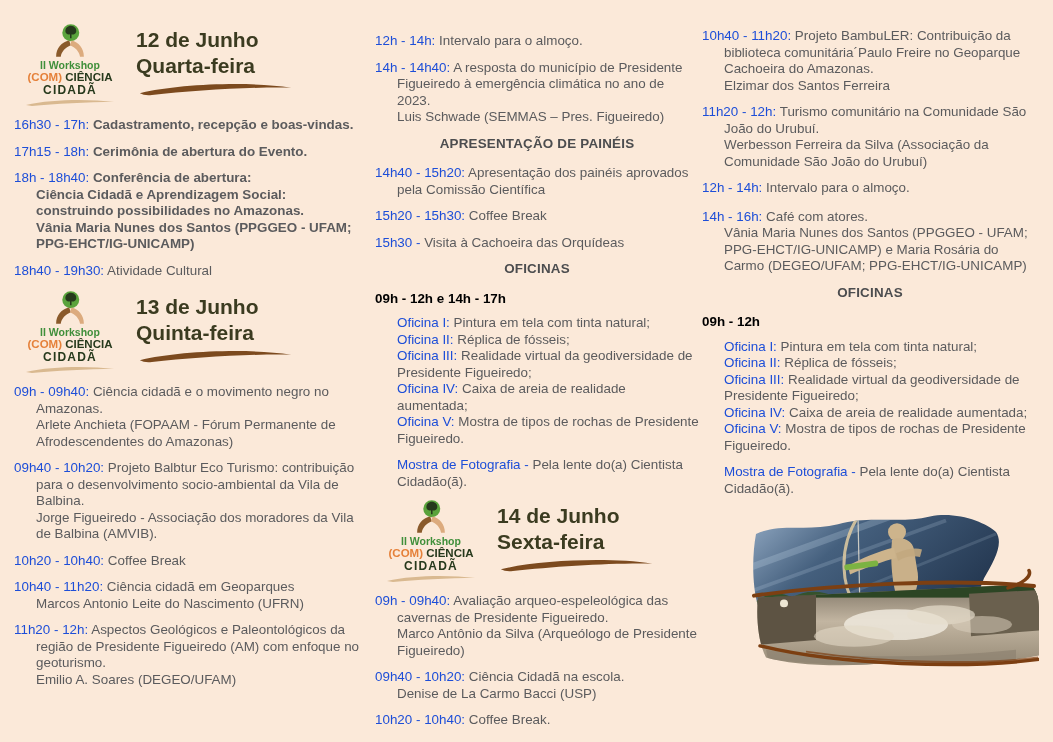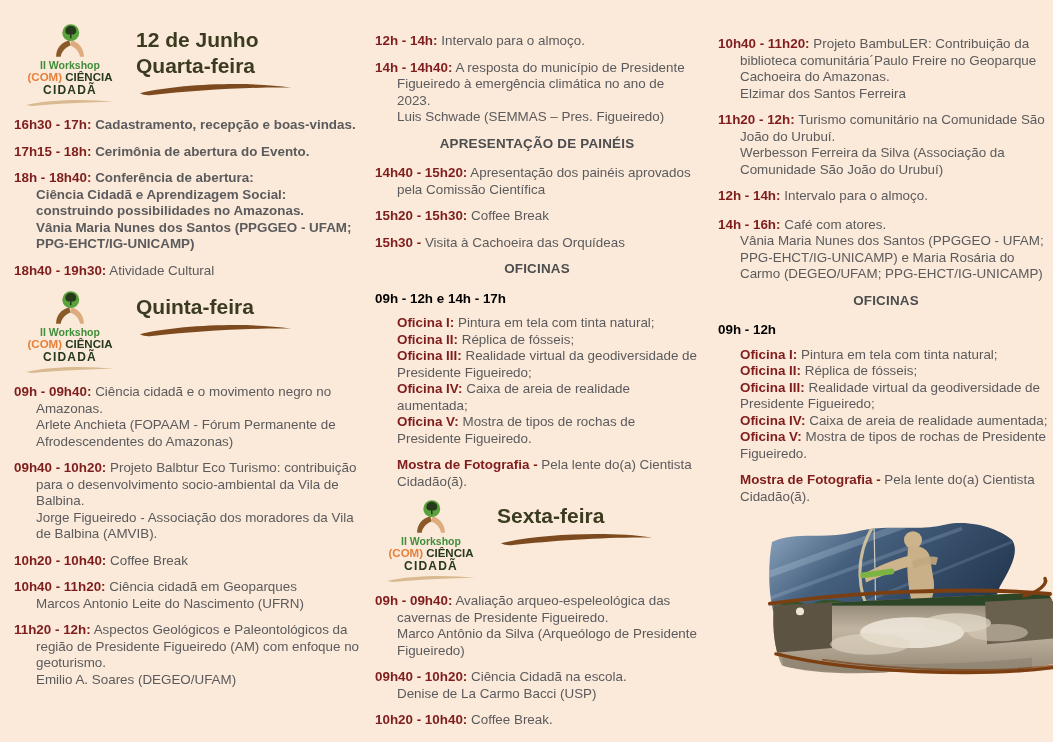--- a/index.html
+++ b/index.html
@@ -1,26 +1,26 @@
 <!DOCTYPE html>
 <html><head>
 <meta charset="utf-8">
 <style>
   html,body{margin:0;padding:0}
   body{width:1053px;height:742px;background:#fbe9d9;font-family:"Liberation Sans",sans-serif;
        color:#5b5b5d;position:relative;overflow:hidden}
   .col{position:absolute;top:0;font-size:13.4px;line-height:16.5px}
   #col0{left:14px;width:348px;padding-top:22px}
   #col1{left:375px;width:324px;padding-top:33px}
-  #col2{left:718px;width:336px;padding-top:36px}
+  #col2{left:702px;width:336px;padding-top:28px}
   p{margin:0}
   .entry{margin-bottom:10px;padding-left:22px;text-indent:-22px}
   .entry .x{display:block;text-indent:0}
   .entry.bold{font-weight:bold}
-  b{font-weight:bold;color:#7f1d1d}
+  b{font-weight:normal;color:#1d4ed8}
   .section{text-align:center;font-weight:bold;color:#4c4d4f;margin:3px 0 13px;letter-spacing:.2px}
   .timeonly{font-weight:bold;color:#000000;margin-bottom:8px}
   .oficinas{margin:0 0 10px 22px}
   .mostra{margin:0 0 8px 22px}
   .day-header{display:flex;margin-bottom:10px}
   .logo{width:112px;text-align:center;font-weight:bold;flex:none}
   .logo-icon{display:block;margin:0 auto}
   .lg1{font-size:10.5px;line-height:12px;color:#3f8f3a}
   .lg2{font-size:11.5px;line-height:13px;color:#26391c}
   .lg2 .com{color:#e5813a}
@@ -71,20 +71,21 @@
           <path d="M50 45 C50 34 43 26 34 24 L32 30 C39 33 44 38 45 45 Z" fill="#dcab7e"></path>
         </svg>
         <div class="lg1">II Workshop</div>
         <div class="lg2"><span class="com">(COM)</span> <span>CIÊNCIA</span></div>
         <div class="lg3">CIDADÃ</div>
         <svg class="logo-underline" viewBox="0 0 92 8" width="92" height="8">
           <path d="M2 6 C28 0 66 0 90 3 C64 3 30 5 8 7 Z" fill="#d9b990"></path>
         </svg>
       </div>
       <div class="date-block">
+        <div class="date-line">13 de Junho</div>
         <div class="date-line">Quinta-feira</div>
         <svg class="date-swoosh" viewBox="0 0 170 14">
           <path d="M3 11 C45 1 120 -2 166 5 C125 4 60 8 16 13 Q8 14 3 11 Z" fill="#7c4a1e"></path>
         </svg>
       </div>
     </div>
     <p class="entry"><b class="t">09h - 09h40:</b> <span>Ciência cidadã e o movimento negro no Amazonas.</span><span class="x">Arlete Anchieta (FOPAAM - Fórum Permanente de Afrodescendentes do Amazonas)</span></p>
     <p class="entry"><b class="t">09h40 - 10h20:</b> <span>Projeto Balbtur Eco Turismo: contribuição para o desenvolvimento socio-ambiental da Vila de Balbina.</span><span class="x">Jorge Figueiredo - Associação dos moradores da Vila de Balbina (AMVIB).</span></p>
     <p class="entry"><b class="t">10h20 - 10h40:</b> <span>Coffee Break</span></p>
     <p class="entry"><b class="t">10h40 - 11h20:</b> <span>Ciência cidadã em Geoparques</span><span class="x">Marcos Antonio Leite do Nascimento (UFRN)</span></p>
@@ -116,20 +117,21 @@
           <path d="M50 45 C50 34 43 26 34 24 L32 30 C39 33 44 38 45 45 Z" fill="#dcab7e"></path>
         </svg>
         <div class="lg1">II Workshop</div>
         <div class="lg2"><span class="com">(COM)</span> <span>CIÊNCIA</span></div>
         <div class="lg3">CIDADÃ</div>
         <svg class="logo-underline" viewBox="0 0 92 8" width="92" height="8">
           <path d="M2 6 C28 0 66 0 90 3 C64 3 30 5 8 7 Z" fill="#d9b990"></path>
         </svg>
       </div>
       <div class="date-block">
+        <div class="date-line">14 de Junho</div>
         <div class="date-line">Sexta-feira</div>
         <svg class="date-swoosh" viewBox="0 0 170 14">
           <path d="M3 11 C45 1 120 -2 166 5 C125 4 60 8 16 13 Q8 14 3 11 Z" fill="#7c4a1e"></path>
         </svg>
       </div>
     </div>
     <p class="entry"><b class="t">09h - 09h40:</b> <span>Avaliação arqueo-espeleológica das cavernas de Presidente Figueiredo.</span><span class="x">Marco Antônio da Silva (Arqueólogo de Presidente Figueiredo)</span></p>
     <p class="entry"><b class="t">09h40 - 10h20:</b> <span>Ciência Cidadã na escola.</span><span class="x">Denise de La Carmo Bacci (USP)</span></p>
     <p class="entry"><b class="t">10h20 - 10h40:</b> <span>Coffee Break.</span></p>
   </div>

